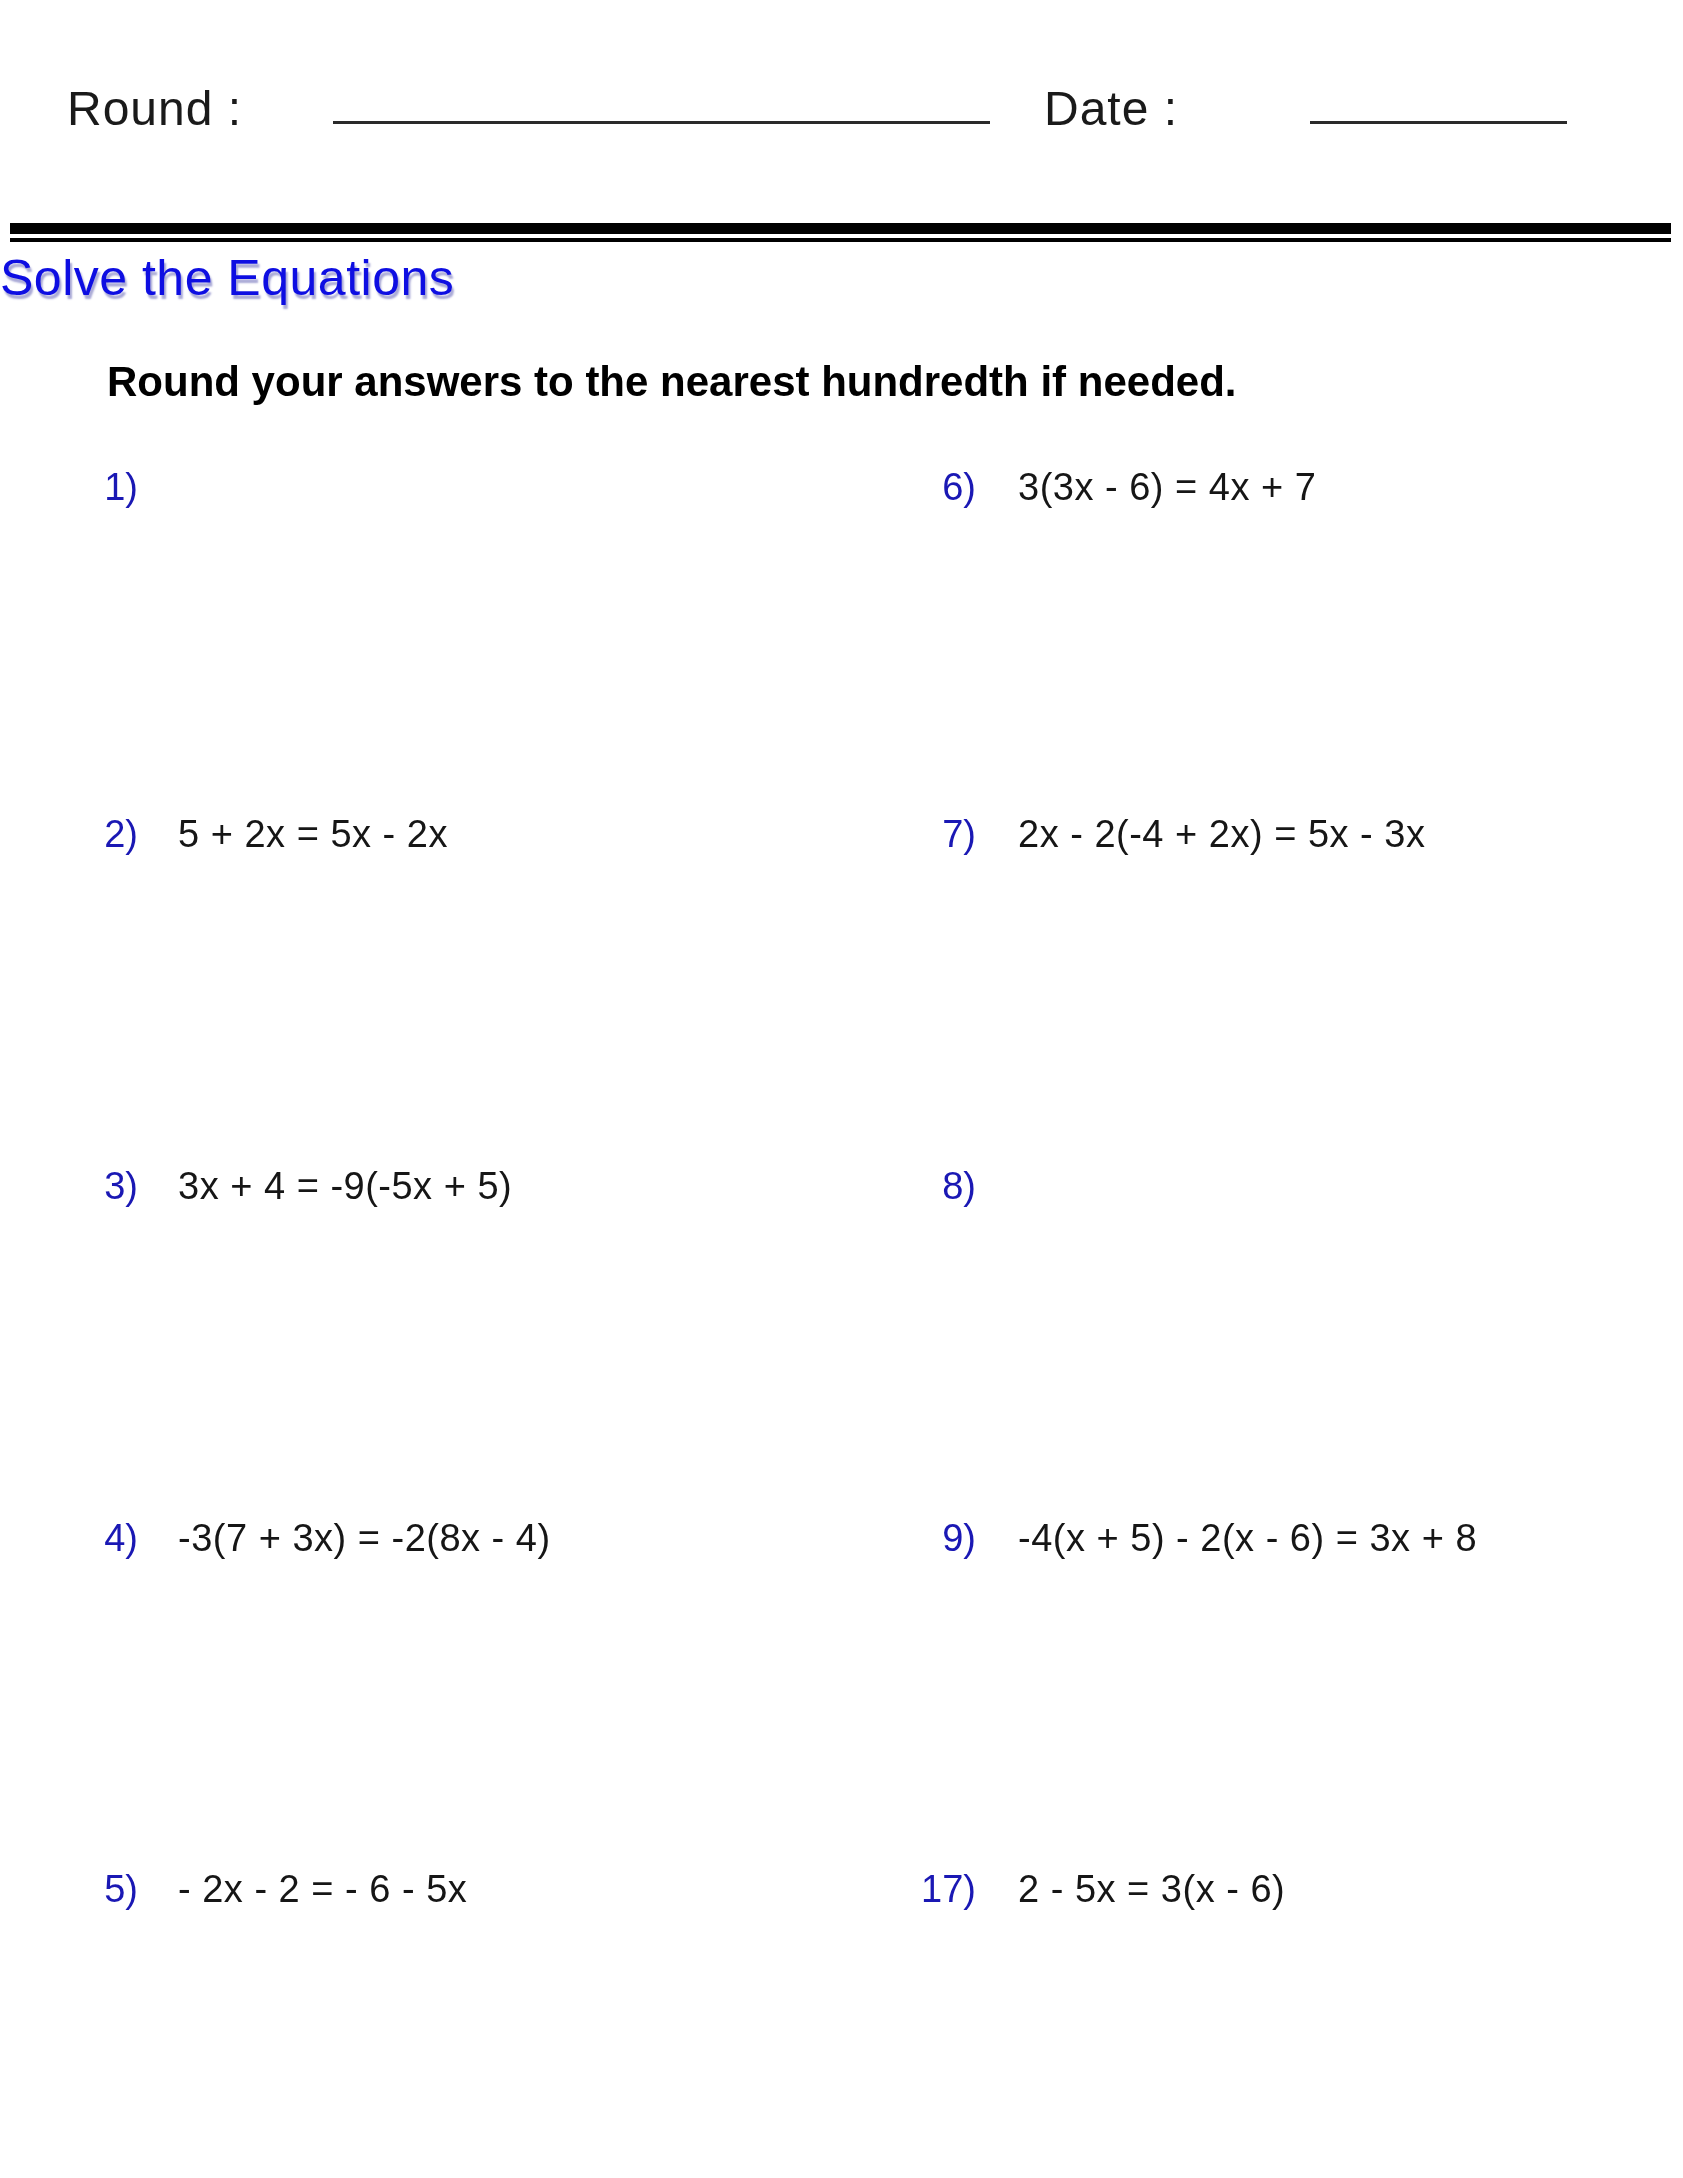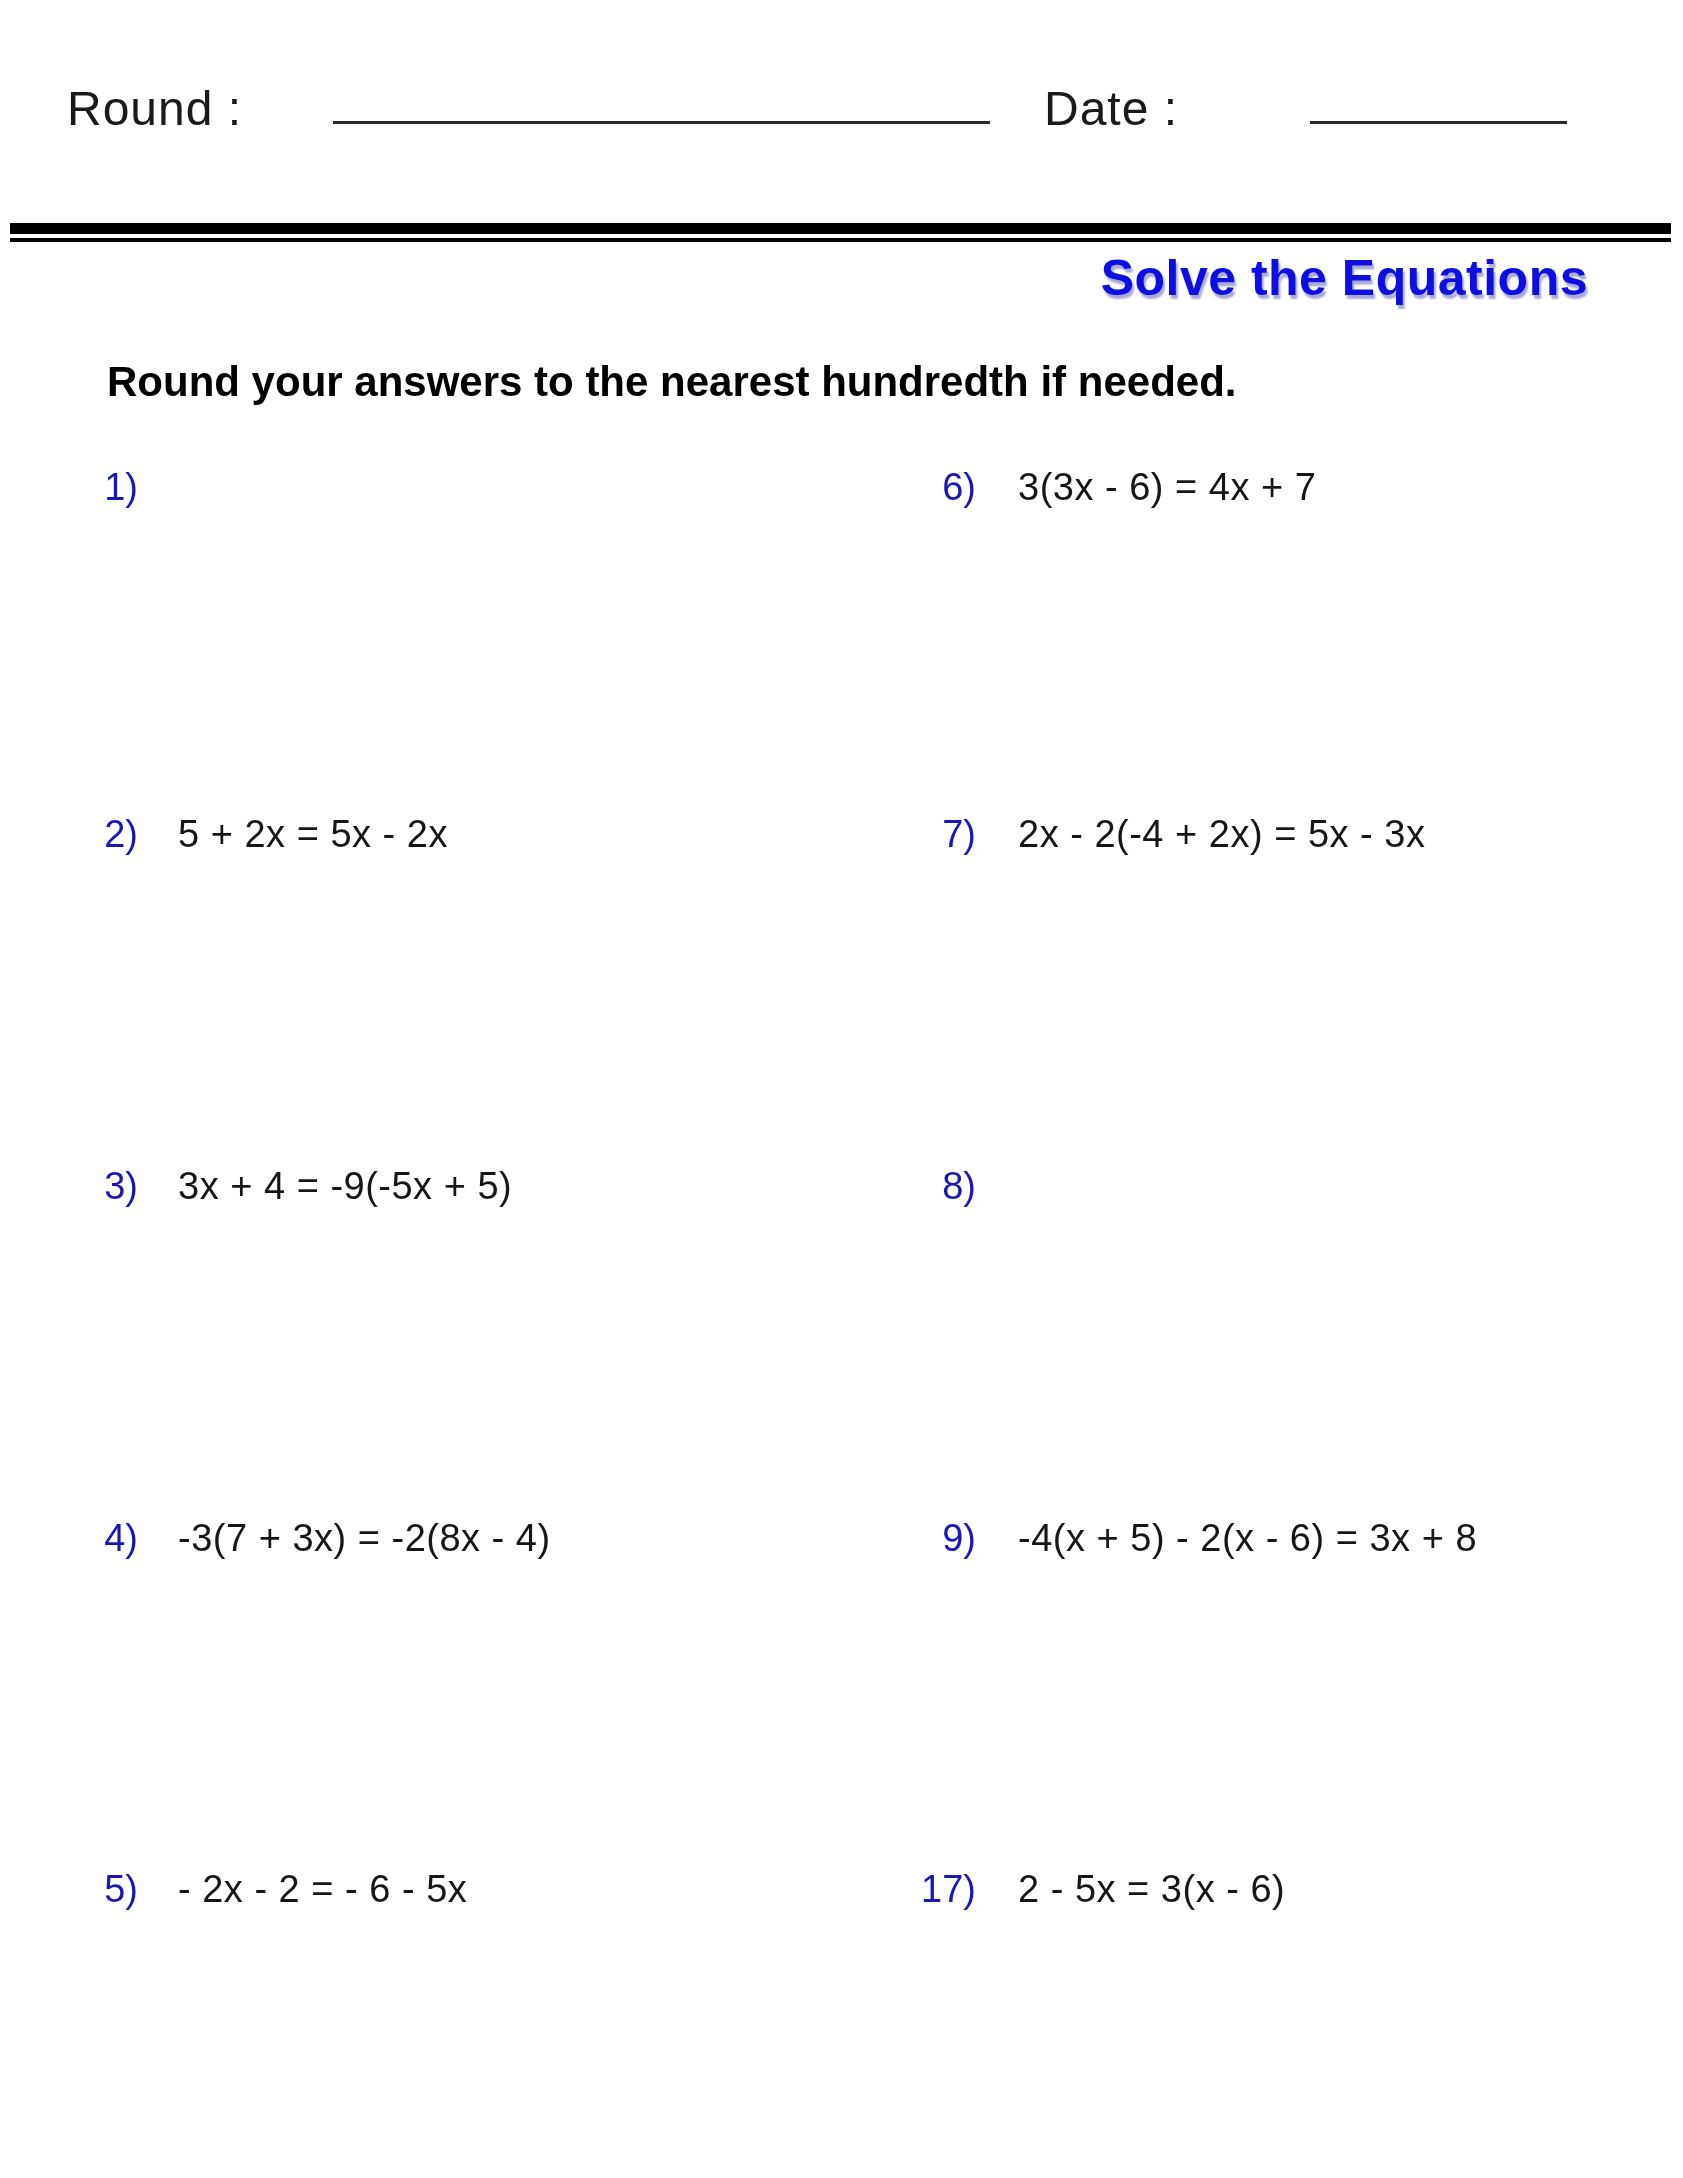--- a/index.html
+++ b/index.html
@@ -44,23 +44,23 @@
       #000000 0%, #000000 58%,
       #ffffff 58%, #ffffff 79%,
       #000000 79%, #000000 100%);
   }
 
   
   .title {
     position: absolute;
     left: 0; top: 249px;
     width: 1588px;
-    text-align: right;
+    text-align: left;
     font-size: 50px;
-    font-weight: bold;
+    font-weight: normal;
     letter-spacing: 0.5px;
     color: var(--title-blue, #0e0ee2);
     text-shadow: 2px 4px 2px #a9a9d6;
     white-space: nowrap;
   }
 
   
   .instruction {
     position: absolute;
     left: 107px; top: 358px;

